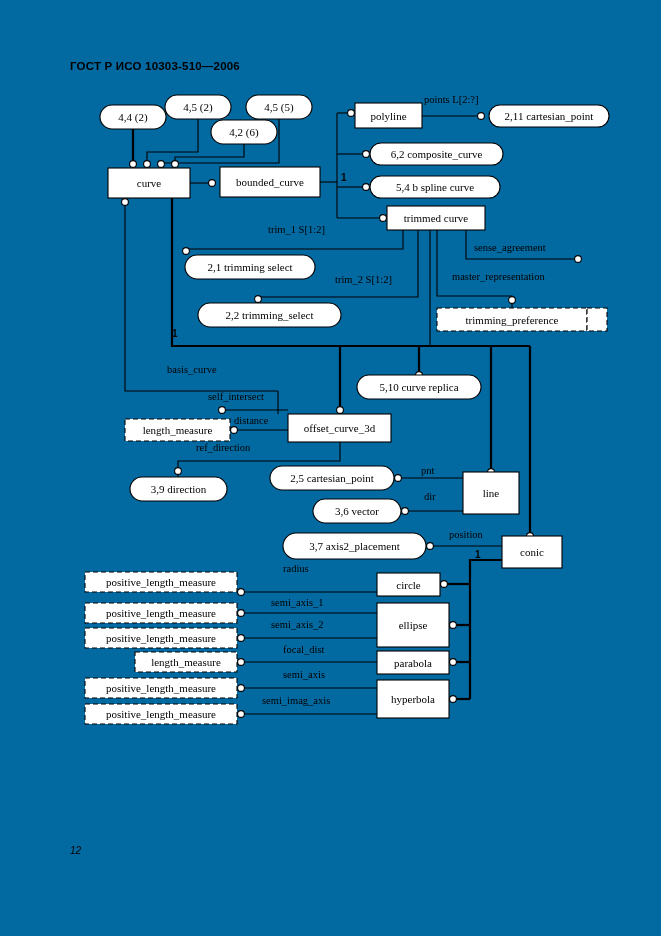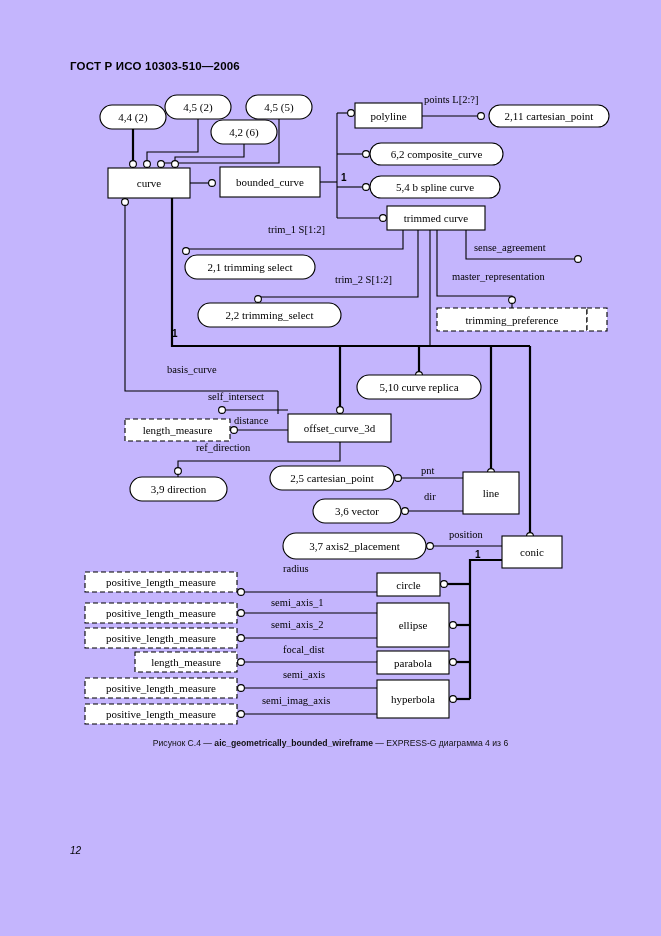--- a/index.html
+++ b/index.html
@@ -1,17 +1,17 @@
 <!DOCTYPE html>
 <html><head>
 <meta charset="utf-8">
 <style>
   html,body{margin:0;padding:0;background:#ffffff;}
   body{width:661px;height:936px;font-family:"Liberation Serif",serif;color:#000;}
-  .page{position:relative;width:661px;height:936px;overflow:hidden;background:#c4b5fd;}
+  .page{position:relative;width:661px;height:936px;overflow:hidden;background:#0369a1;}
   .hdr{position:absolute;left:70px;top:60px;font-family:"Liberation Sans",sans-serif;
        font-weight:bold;font-size:11.5px;letter-spacing:.2px;}
   .pg{position:absolute;left:70px;top:845px;font-family:"Liberation Sans",sans-serif;font-size:10px;font-style:italic;}
   .cap{position:absolute;left:0;top:738px;width:661px;text-align:center;
        font-family:"Liberation Sans",sans-serif;font-size:8.6px;color:#111;}
   .cap b{font-weight:bold;}
   svg{position:absolute;left:0;top:0;}
   text{font-family:"Liberation Serif",serif;font-size:11px;fill:#000;}
   text.lbl{font-size:10.5px;}
   text.card{font-family:"Liberation Sans",sans-serif;font-weight:bold;font-size:10px;}
@@ -273,17 +273,14 @@
         <circle cx="351" cy="113" r="3.4" class="cir"></circle>
         <circle cx="366" cy="154" r="3.4" class="cir"></circle>
         <circle cx="366" cy="187" r="3.4" class="cir"></circle>
         <circle cx="383" cy="218" r="3.4" class="cir"></circle>
         <circle cx="481" cy="116" r="3.4" class="cir"></circle>
         <circle cx="186" cy="251" r="3.4" class="cir"></circle>
         <circle cx="258" cy="299" r="3.4" class="cir"></circle>
       </g>
     </svg>
 
-  <div class="cap">
-    <span>Рисунок С.4 — </span><b>aic_geometrically_bounded_wireframe</b><span> — EXPRESS-G диаграмма 4 из 6</span>
-  </div>
 
 </div>
 
 </body></html>

